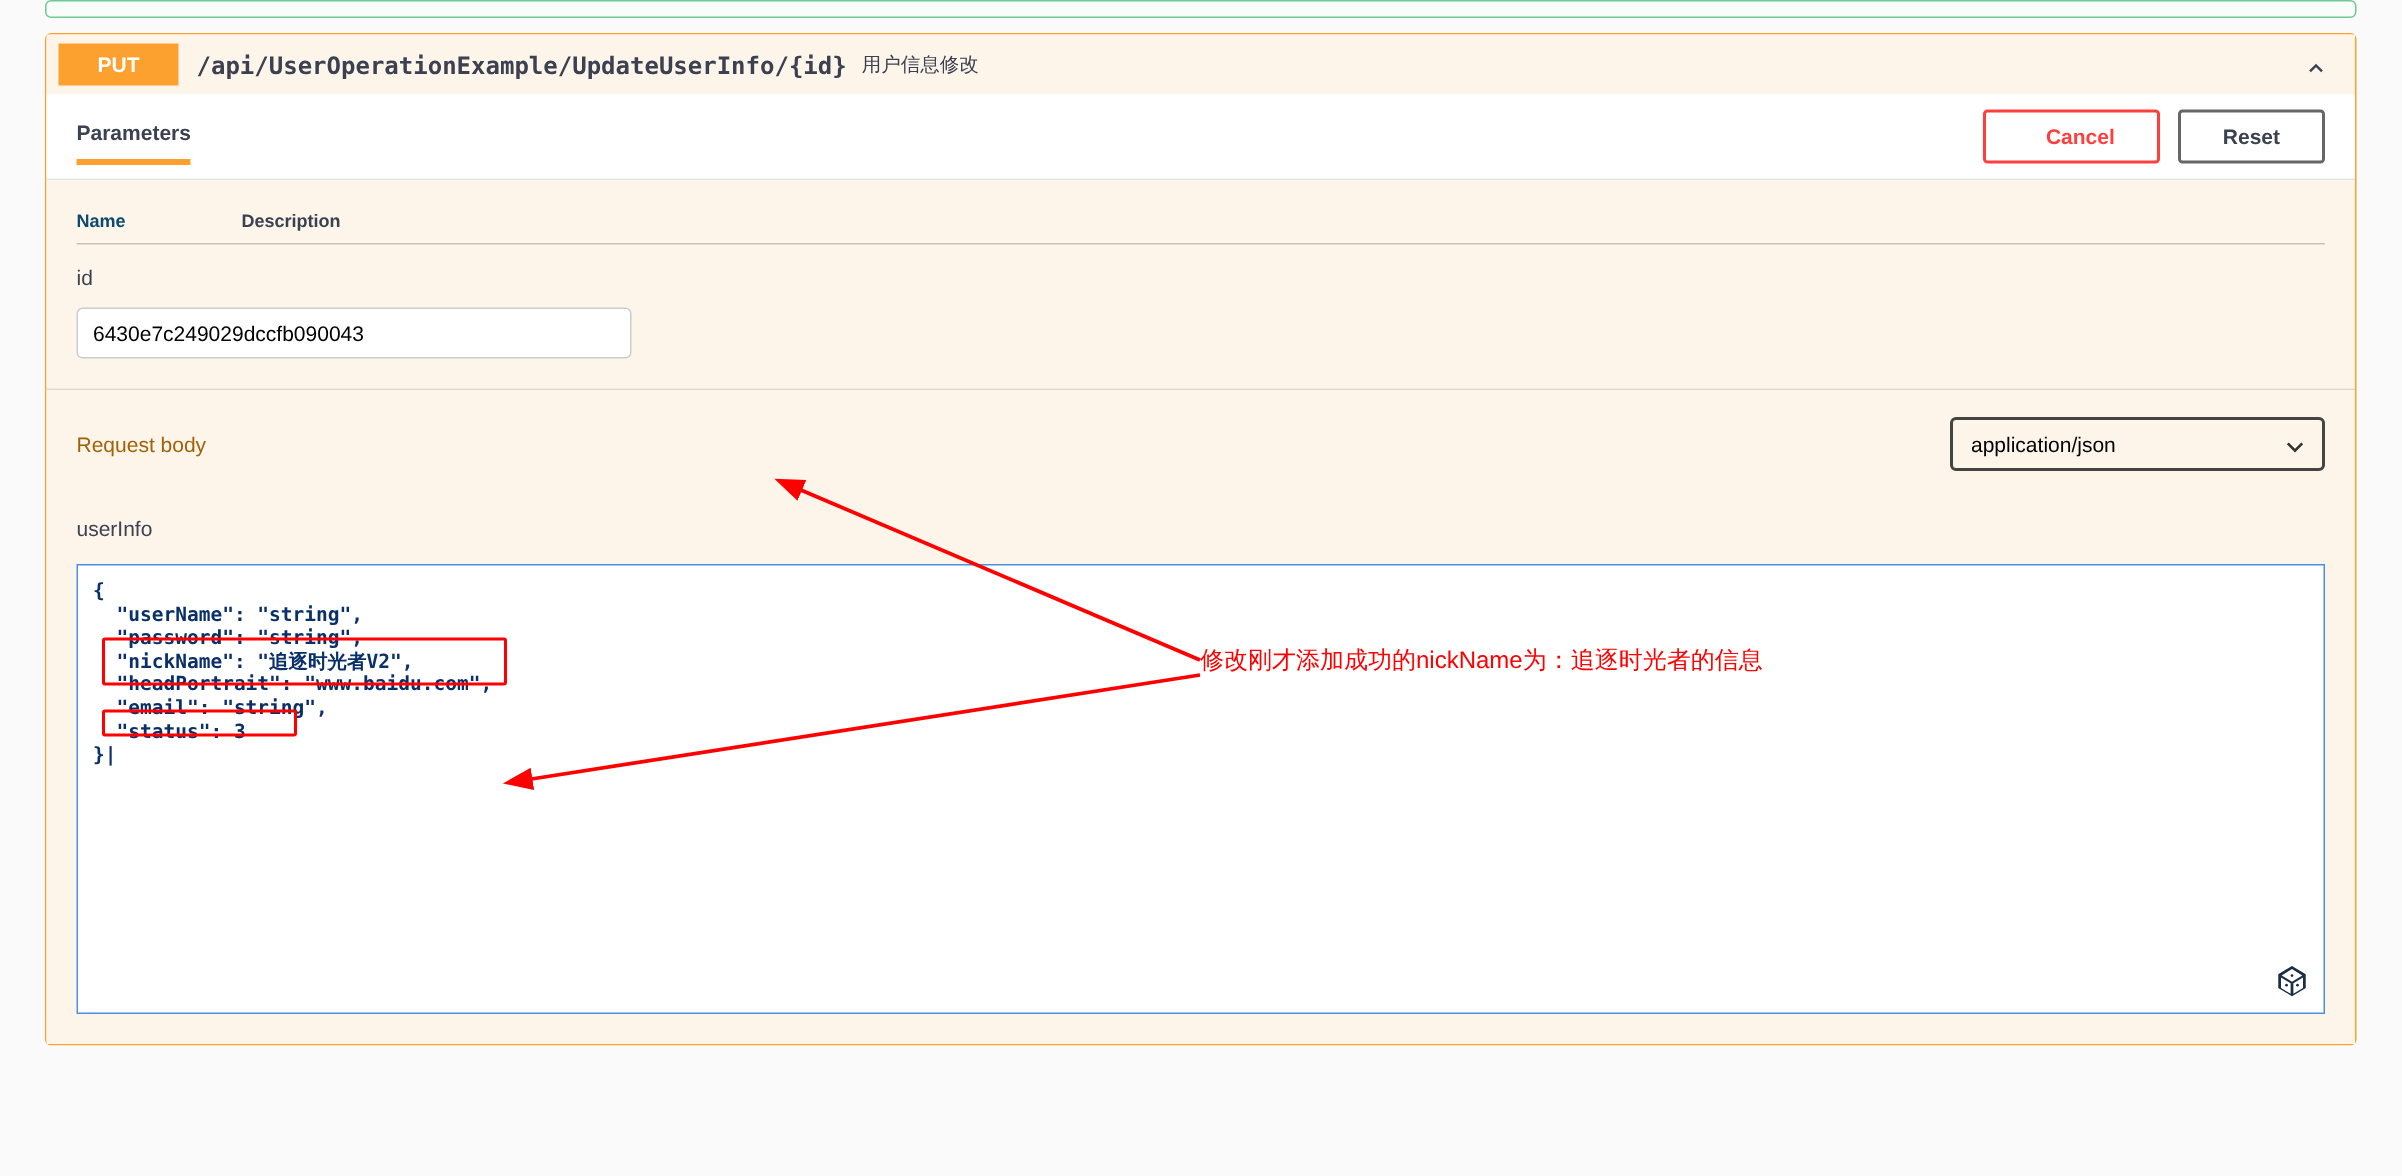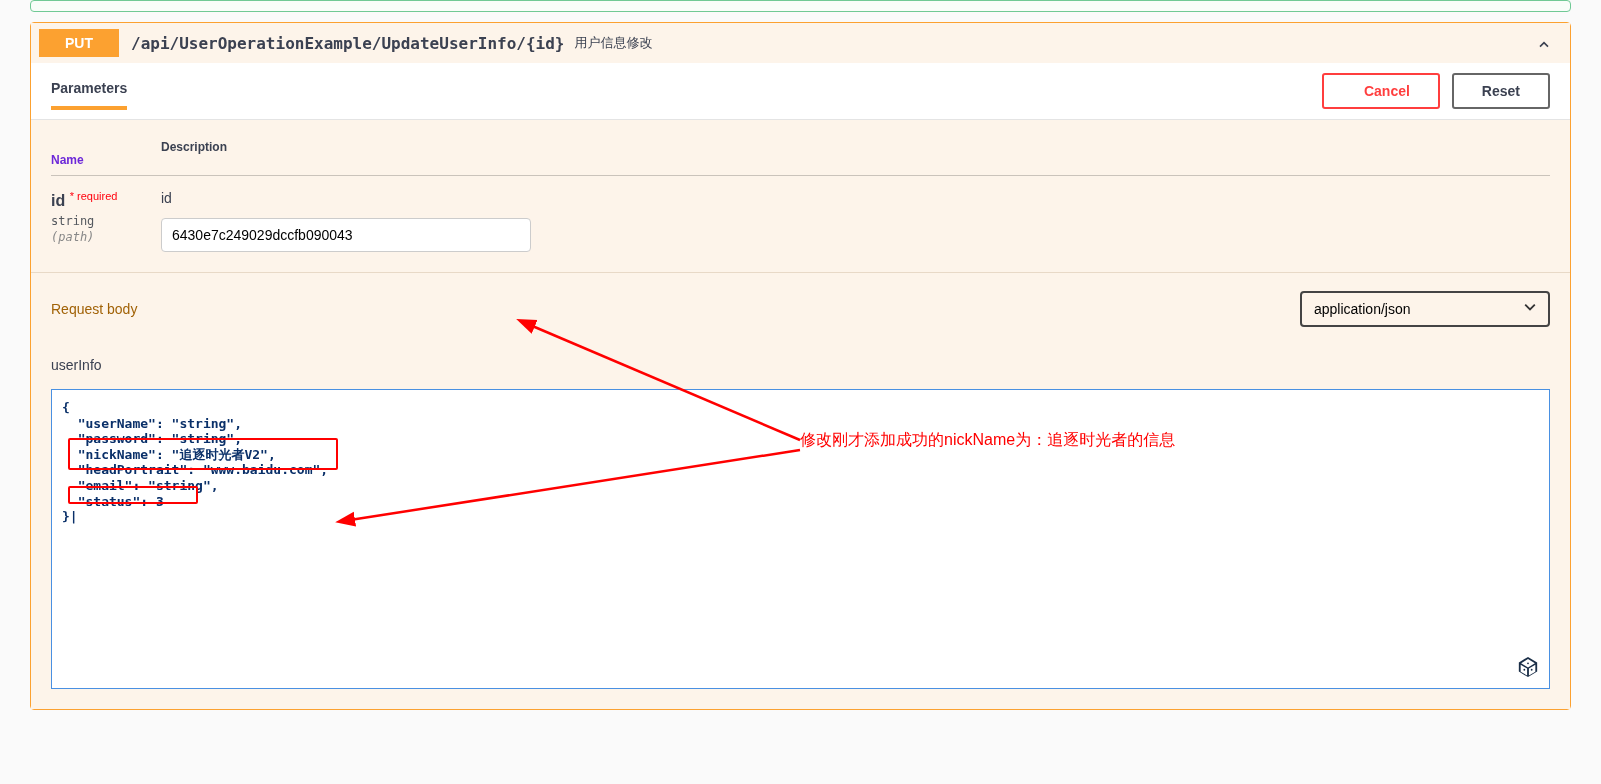--- a/index.html
+++ b/index.html
@@ -101,21 +101,21 @@
       padding: 20px;
     }
     .param-table {
       width: 100%;
     }
     .param-head-row {
       display: flex;
       border-bottom: 1px solid rgba(0,0,0,0.2);
       padding-bottom: 8px;
     }
-    .col-name { width: 110px; font-weight: bold; font-size: 12px; color: #6d28d9; margin-top: 13px;}
+    .col-name { width: 110px; font-weight: bold; font-size: 12px; color: #0c4a6e;}
     .col-desc { font-weight: bold; font-size: 12px; color: #3b4151;}
     .param-row {
       display: flex;
       padding-top: 14px;
     }
     .param-name-cell {
       width: 110px;
     }
     .pname {
       font-weight: bold;
@@ -171,21 +171,21 @@
     }
     .content-type-select {
       margin-left: auto;
       border: 2px solid #444;
       border-radius: 4px;
       padding: 8px 12px;
       font-size: 14px;
       background: #fdf4ea;
       width: 250px;
       display: flex;
-      align-items: flex-start;
+      align-items: flex-end;
       justify-content: space-between;
       cursor: pointer;
     }
     .content-type-select svg { width: 12px; height: 12px; }
     .userinfo-section {
       background: #fdf4ea;
       padding: 16px 20px 20px;
     }
     .userinfo-label {
       font-size: 14px;
@@ -272,28 +272,20 @@
     </div>
   </div>
 
   <div class="params-body">
     <div class="param-table">
       <div class="param-head-row">
         <div class="col-name">Name</div>
         <div class="col-desc">Description</div>
       </div>
       <div class="param-row">
-        <div class="param-name-cell">
-          <div>
-            <span class="pname">id</span>
-            <span class="required">* required</span>
-          </div>
-          <div class="ptype">string</div>
-          <div class="pin">(path)</div>
-        </div>
         <div class="param-desc-cell">
           <div class="p-desc-text">id</div>
           <input class="input-field" value="6430e7c249029dccfb090043" style="">
         </div>
       </div>
     </div>
   </div>
 
   <div class="reqbody-header">
     <span class="reqbody-label">Request body</span>

